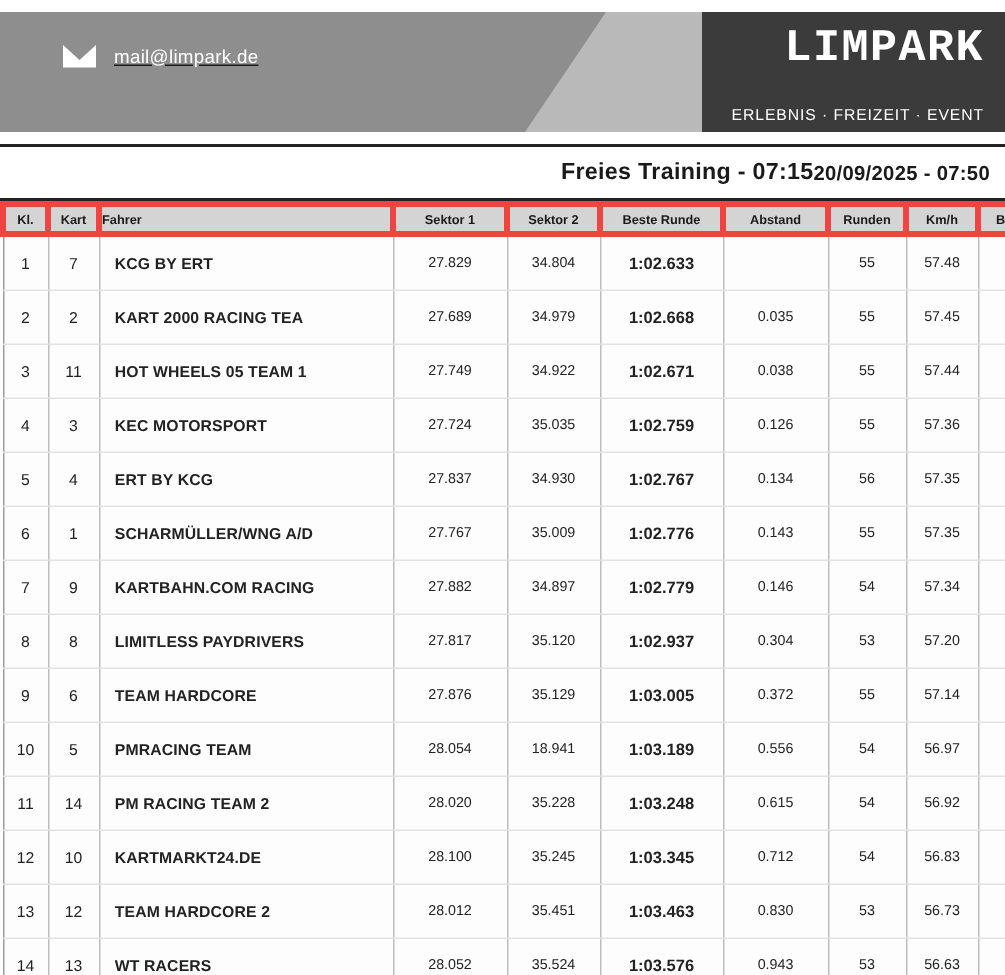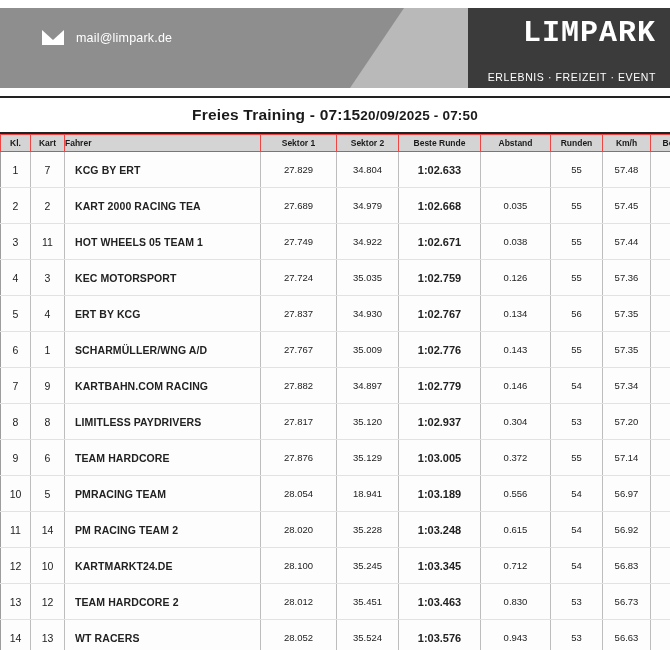--- a/index.html
+++ b/index.html
@@ -54,20 +54,21 @@
     height: 80px;
     background: #3b3b3b;
   }
   .mail-row {
     position: absolute;
     left: 42px;
     top: 30px;
     display: flex;
     align-items: center;
     gap: 12px;
+    text-decoration: underline;
   }
   .mail-icon {
     width: 22px;
     height: 15px;
     background: #ffffff;
     position: relative;
   }
   .mail-icon:before {
     content: "";
     position: absolute;
@@ -103,21 +104,21 @@
   }
 
   
   .title-bar {
     position: relative;
     height: 34px;
     border-top: 2px solid #222;
     border-bottom: 2px solid #222;
     display: flex;
     align-items: center;
-    justify-content: center;
+    justify-content: flex-end;
     padding: 0 10px 0 10px;
     background: #ffffff;
   }
   .session-title {
     font-size: 15.5px;
     font-weight: bold;
     letter-spacing: 0.2px;
   }
   .session-date {
     font-size: 13.5px;
@@ -137,21 +138,21 @@
   table.results col.c-s1     { width: 76px; }
   table.results col.c-s2     { width: 62px; }
   table.results col.c-best   { width: 82px; }
   table.results col.c-gap    { width: 70px; }
   table.results col.c-laps   { width: 52px; }
   table.results col.c-kmh    { width: 48px; }
   table.results col.c-box    { width: 50px; }
 
   table.results thead th {
     background: #d4d4d4;
-    border: 1px solid #ef4444;
+    border: 4px solid #ef4444;
     font-size: 8.5px;
     font-weight: bold;
     height: 16px;
     padding: 0 3px;
     color: #1a1a1a;
     text-align: center;
     white-space: nowrap;
   }
   table.results thead th.th-driver { text-align: left; padding-left: 0; }
 

